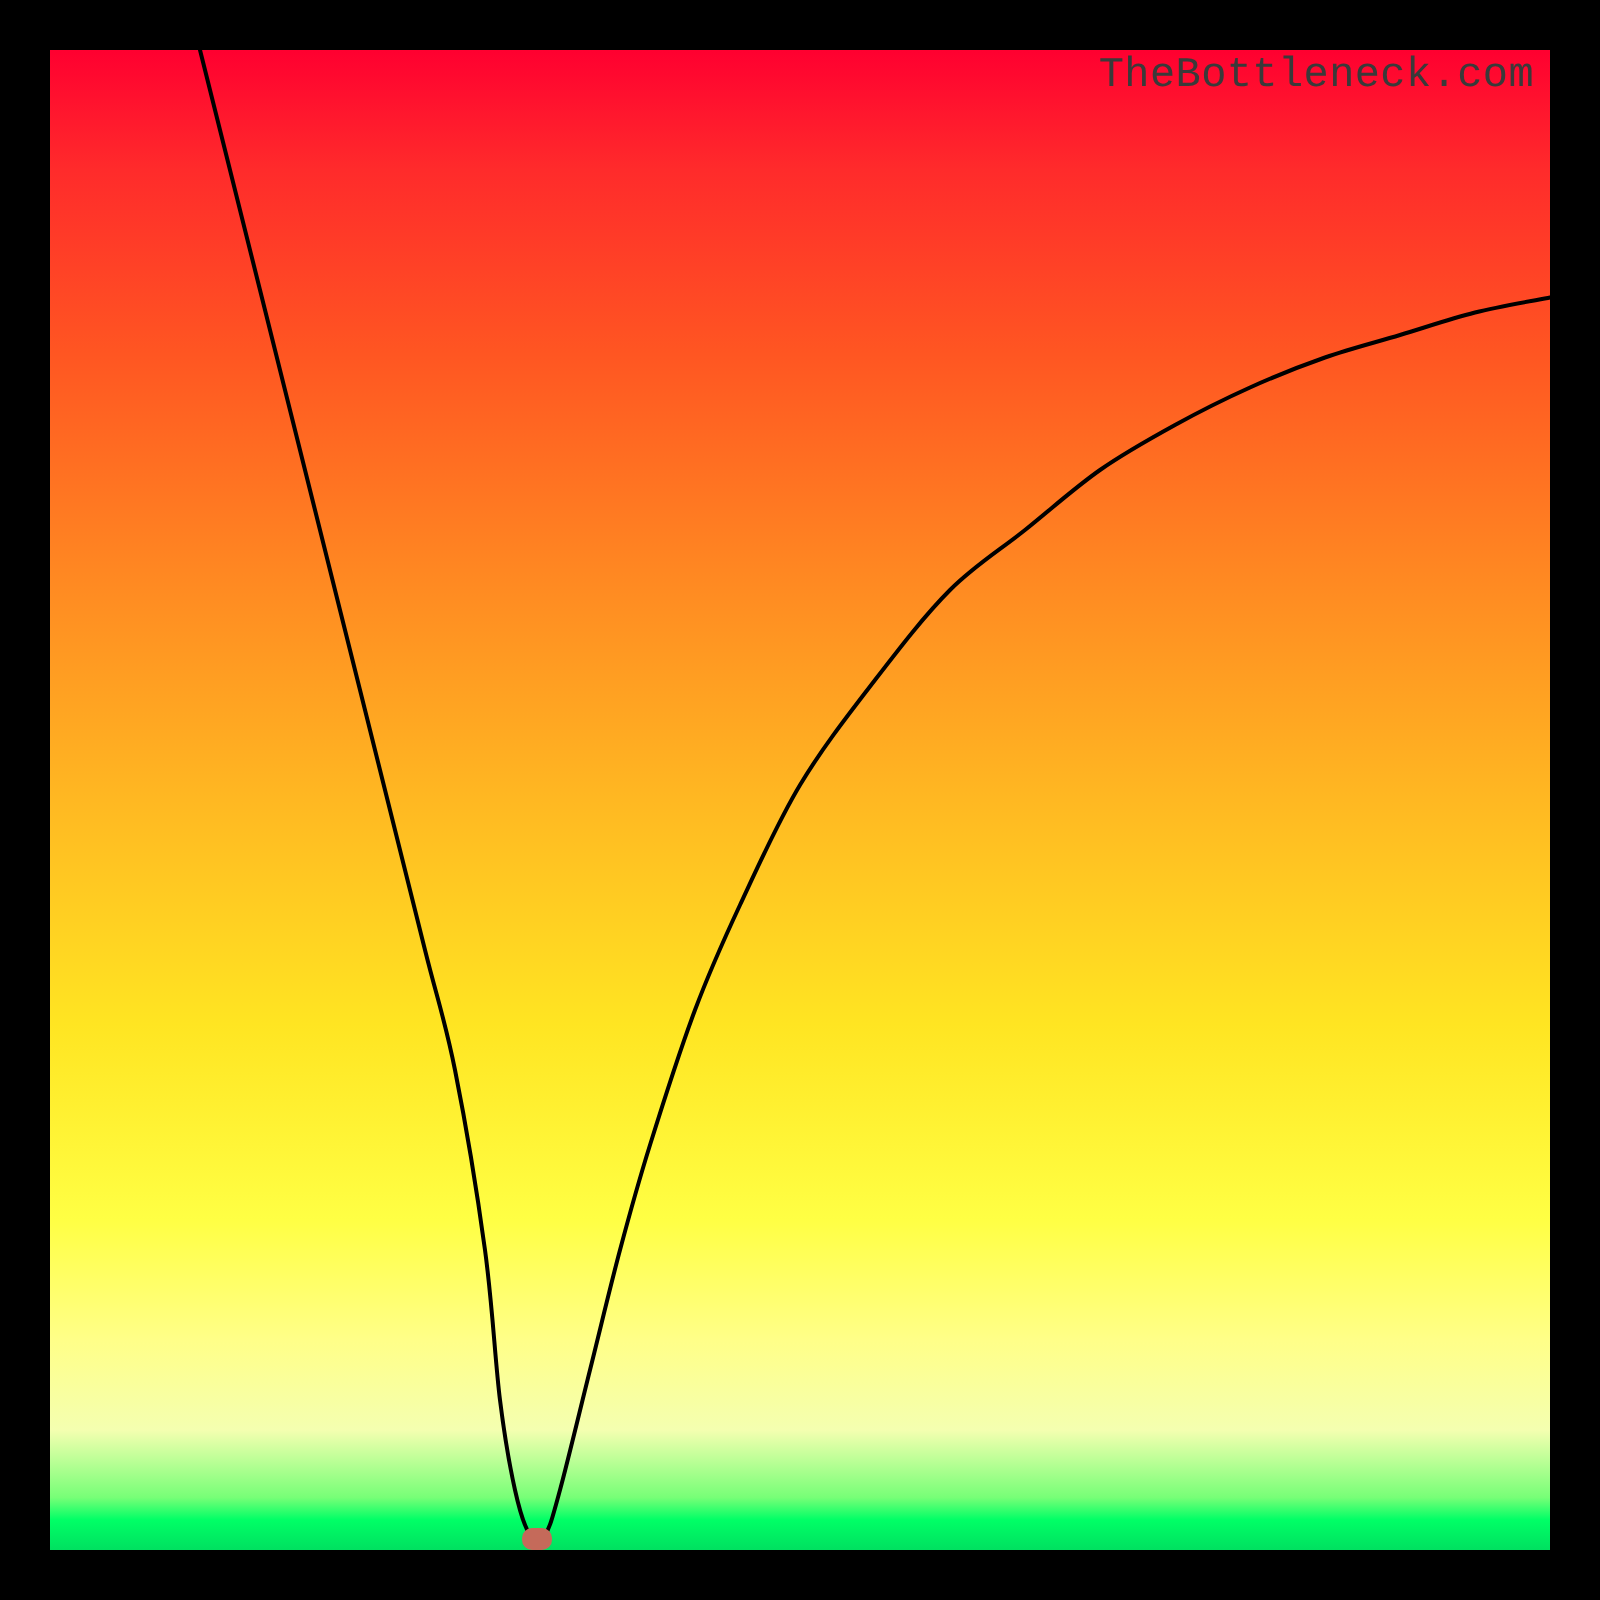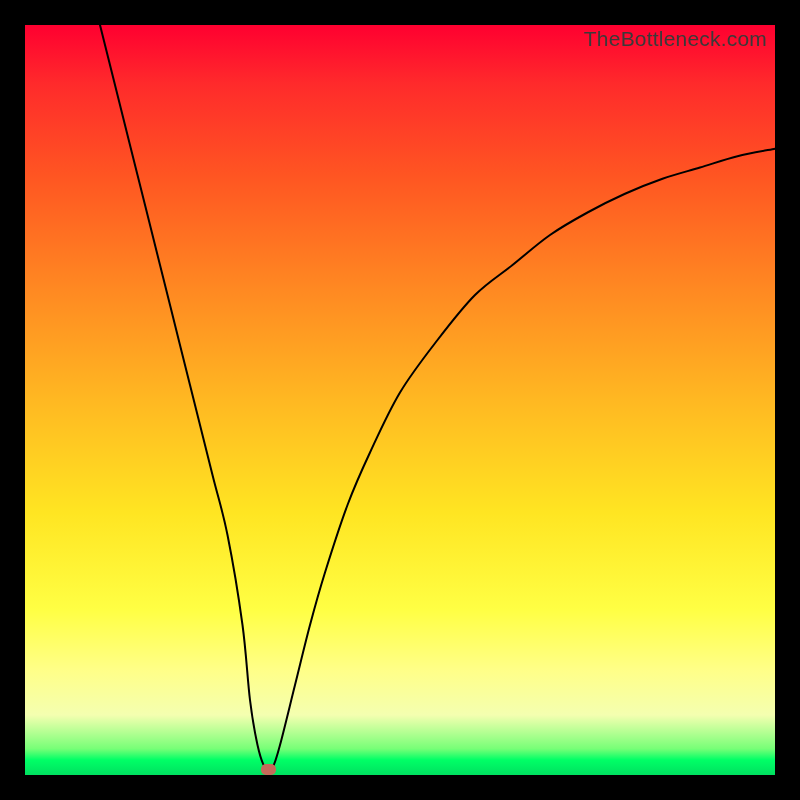--- a/index.html
+++ b/index.html
@@ -28,21 +28,21 @@
       #f4ffb0 92%,
       #77ff77 96.5%,
       #00ff66 98%,
       #00e060 100%
     );
   }
   .attribution {
     position: absolute;
     top: 2px;
     right: 8px;
-    font-family: Liberation Sans, sans-serif;
+    font-family: Liberation Mono, monospace;
     font-size: 21px;
     font-weight: 400;
     color: #3a3a3a;
     letter-spacing: 0.2px;
     text-align: right;
   }
   svg.curve {
     position: absolute;
     left: 0; top: 0;
     width: 750px;

